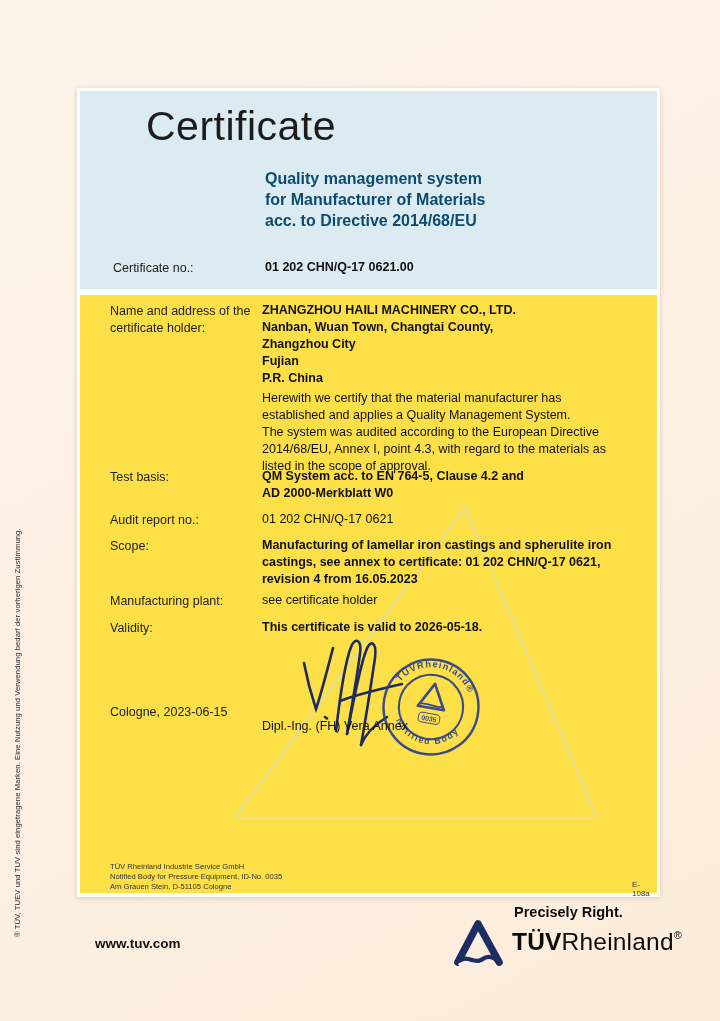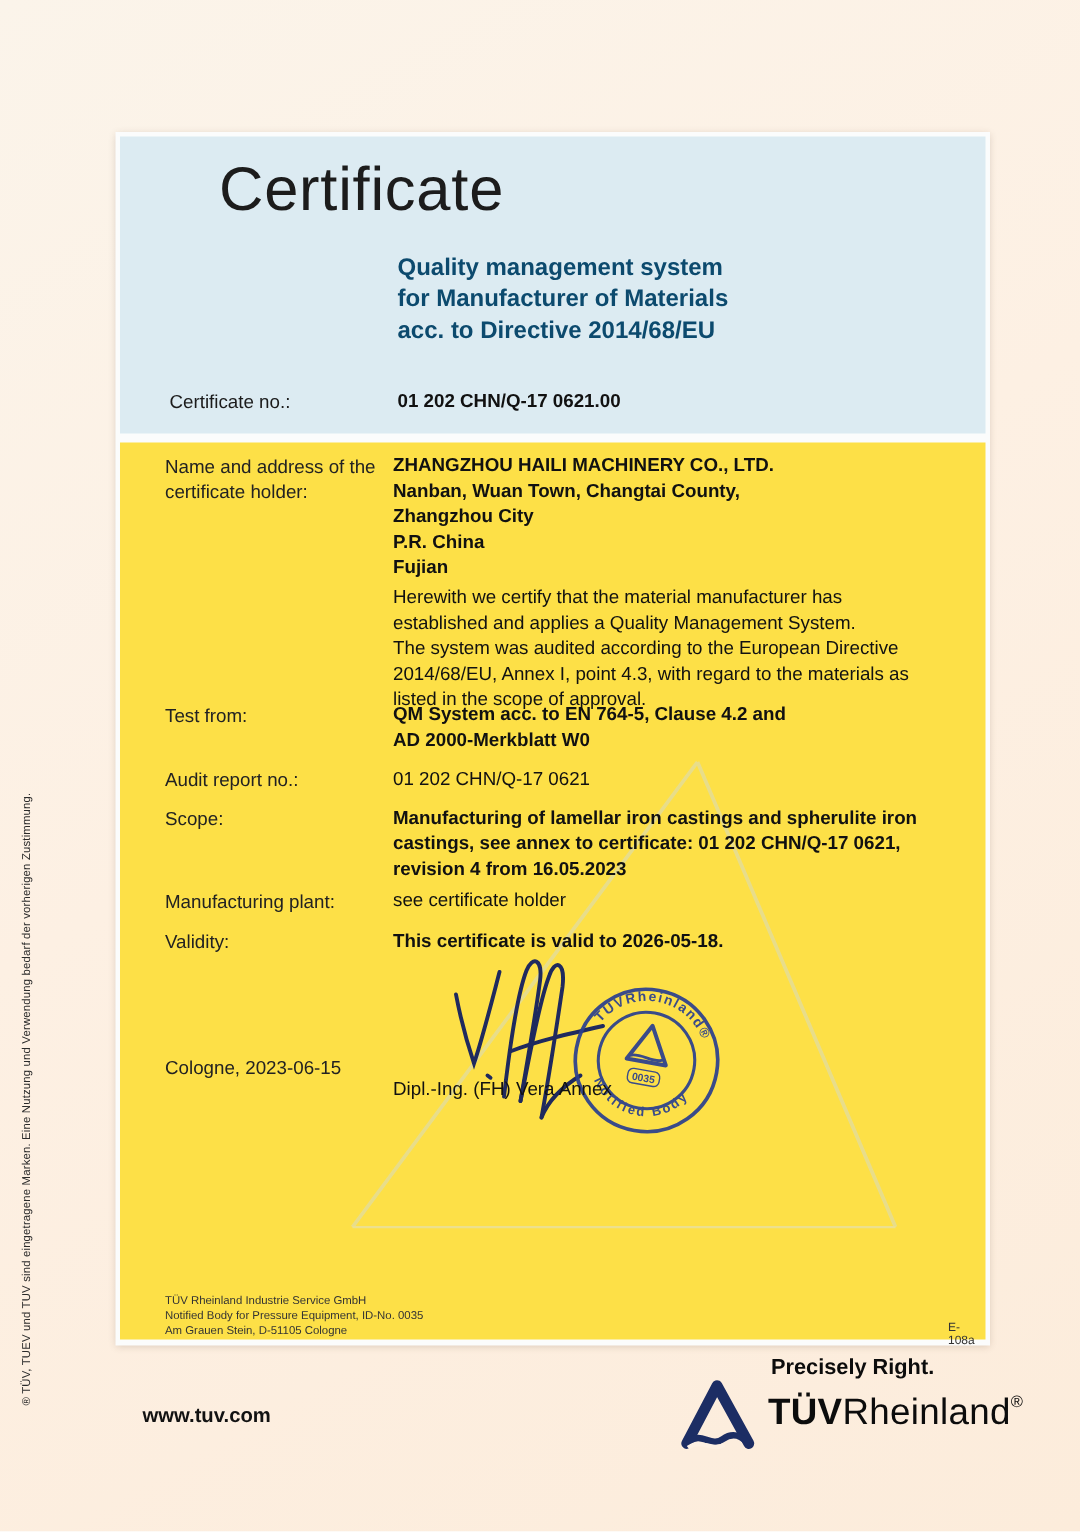--- a/index.html
+++ b/index.html
@@ -196,33 +196,33 @@
       </svg>
 
       <div class="lbl" style="top:8px">
         <div>Name and address of the</div>
         <div>certificate holder:</div>
       </div>
       <div class="val bold" style="top:7px">
         <div>ZHANGZHOU HAILI MACHINERY CO., LTD.</div>
         <div>Nanban, Wuan Town, Changtai County,</div>
         <div>Zhangzhou City</div>
+        <div>Fujian</div>
         <div>P.R. China</div>
-        <div>Fujian</div>
       </div>
 
       <div class="val" style="top:95px">
         <div>Herewith we certify that the material manufacturer has</div>
         <div>established and applies a Quality Management System.</div>
         <div>The system was audited according to the European Directive</div>
         <div>2014/68/EU, Annex I, point 4.3, with regard to the materials as</div>
         <div>listed in the scope of approval.</div>
       </div>
 
-      <div class="lbl" style="top:174px">Test from:</div>
+      <div class="lbl" style="top:174px">Test basis:</div>
       <div class="val bold" style="top:173px">
         <div>QM System acc. to EN 764-5, Clause 4.2 and</div>
         <div>AD 2000-Merkblatt W0</div>
       </div>
 
       <div class="lbl" style="top:217px">Audit report no.:</div>
       <div class="val" style="top:216px">01 202 CHN/Q-17 0621</div>
 
       <div class="lbl" style="top:243px">Scope:</div>
       <div class="val bold" style="top:242px">

